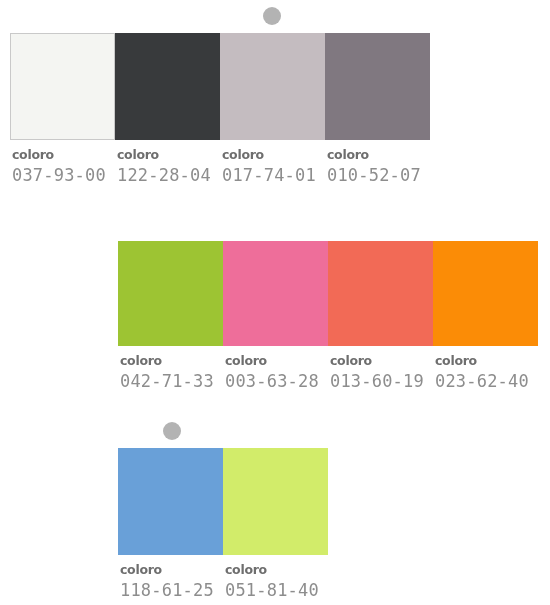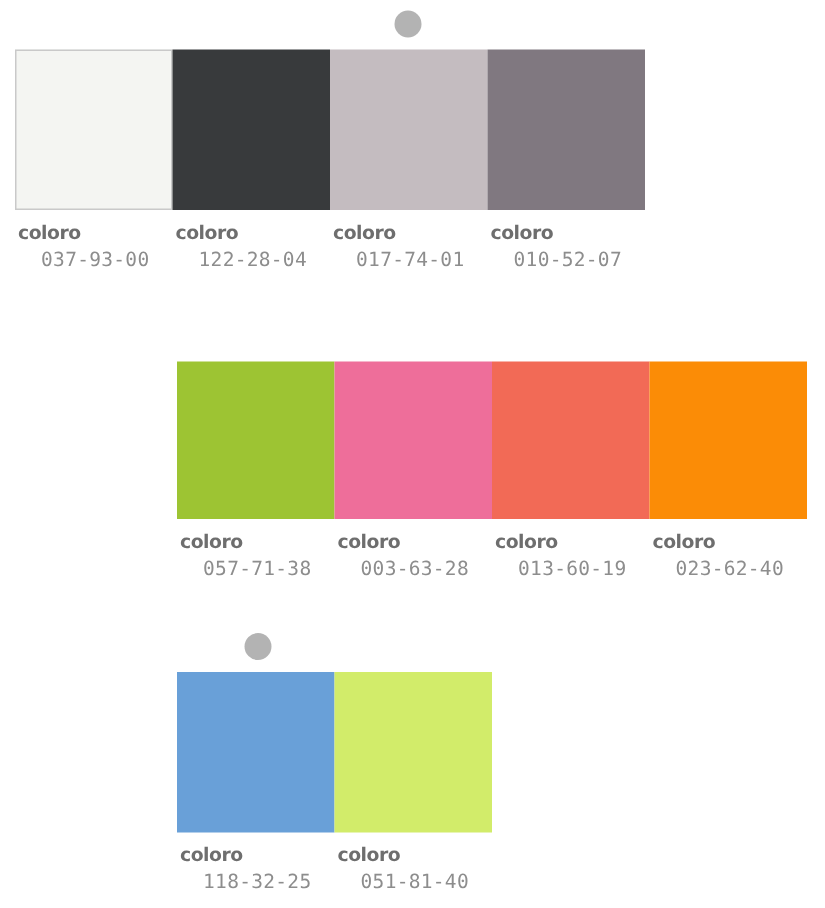--- a/index.html
+++ b/index.html
@@ -72,24 +72,23 @@
     font-size: 12.5px;
     font-weight: bold;
     letter-spacing: -0.3px;
     color: #6e6e6e;
     margin-bottom: 5px;
   }
 
   .color-code {
     display: block;
     font-family: "DejaVu Sans Mono", "Liberation Mono", monospace;
-    font-size: 13px;
+    font-size: 17px;
     letter-spacing: 0.2px;
     color: #8d8d8d;
-    text-align: center;
   }
 </style>
 </head>
 <body>
 
 <div class="palette-board">
     <div class="marker-dot" style="left: 263px; top: 7px; background: rgb(179, 179, 179);"></div>
     <div class="palette-group" style="left: 10px; top: 33px;">
       <div class="swatch-strip">
         <div class="swatch-cell">
@@ -121,21 +120,21 @@
           </div>
         </div>
       </div>
     </div>
     <div class="palette-group" style="left: 118px; top: 241px;">
       <div class="swatch-strip">
         <div class="swatch-cell">
           <div class="swatch-chip" style="width: 105px; height: 105px; background: rgb(157, 196, 51);"></div>
           <div class="swatch-caption">
             <span class="brand-name">coloro</span>
-            <span class="color-code">057-71-38</span>
+            <span class="color-code">042-71-33</span>
           </div>
         </div>
         <div class="swatch-cell">
           <div class="swatch-chip" style="width: 105px; height: 105px; background: rgb(238, 110, 154);"></div>
           <div class="swatch-caption">
             <span class="brand-name">coloro</span>
             <span class="color-code">003-63-28</span>
           </div>
         </div>
         <div class="swatch-cell">
@@ -154,21 +153,21 @@
         </div>
       </div>
     </div>
     <div class="marker-dot" style="left: 163px; top: 422px; background: rgb(179, 179, 179);"></div>
     <div class="palette-group" style="left: 118px; top: 448px;">
       <div class="swatch-strip">
         <div class="swatch-cell">
           <div class="swatch-chip" style="width: 105px; height: 107px; background: rgb(105, 160, 216);"></div>
           <div class="swatch-caption">
             <span class="brand-name">coloro</span>
-            <span class="color-code">118-32-25</span>
+            <span class="color-code">118-61-25</span>
           </div>
         </div>
         <div class="swatch-cell">
           <div class="swatch-chip" style="width: 105px; height: 107px; background: rgb(210, 236, 106);"></div>
           <div class="swatch-caption">
             <span class="brand-name">coloro</span>
             <span class="color-code">051-81-40</span>
           </div>
         </div>
       </div>

